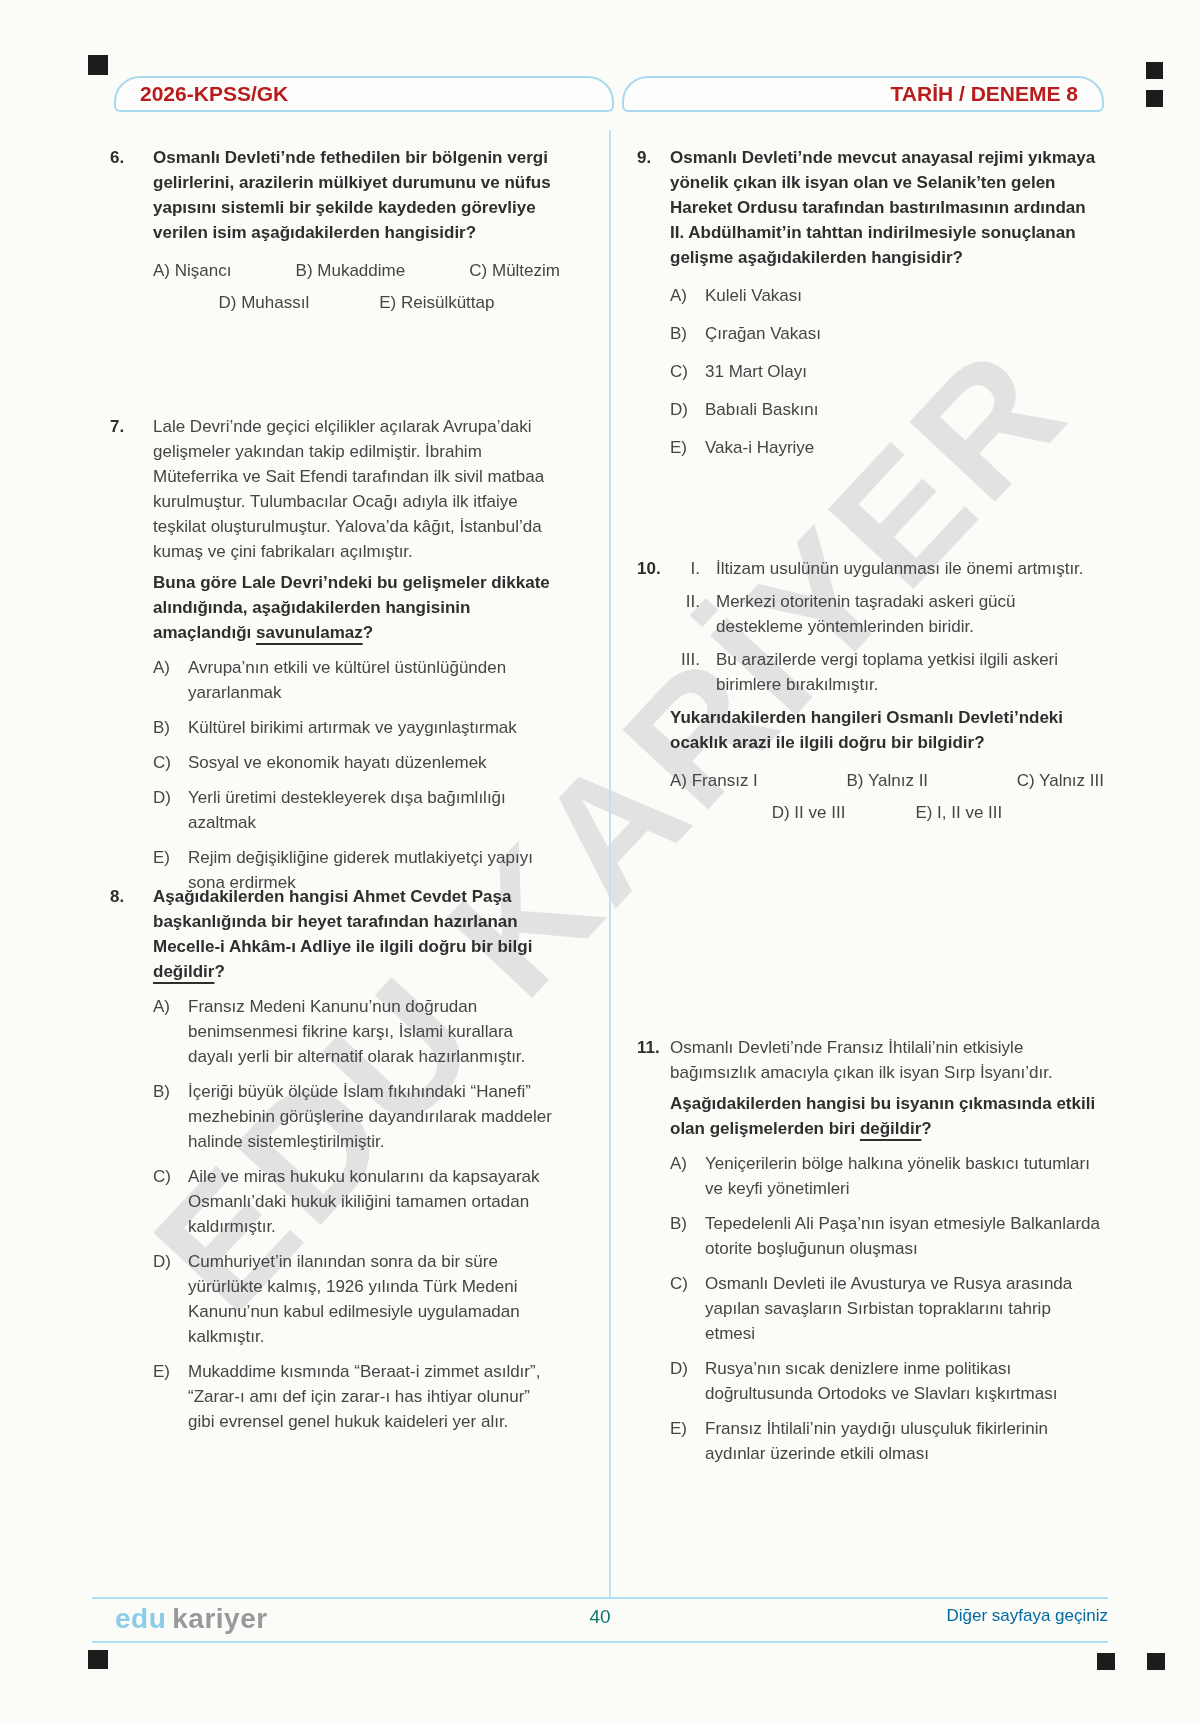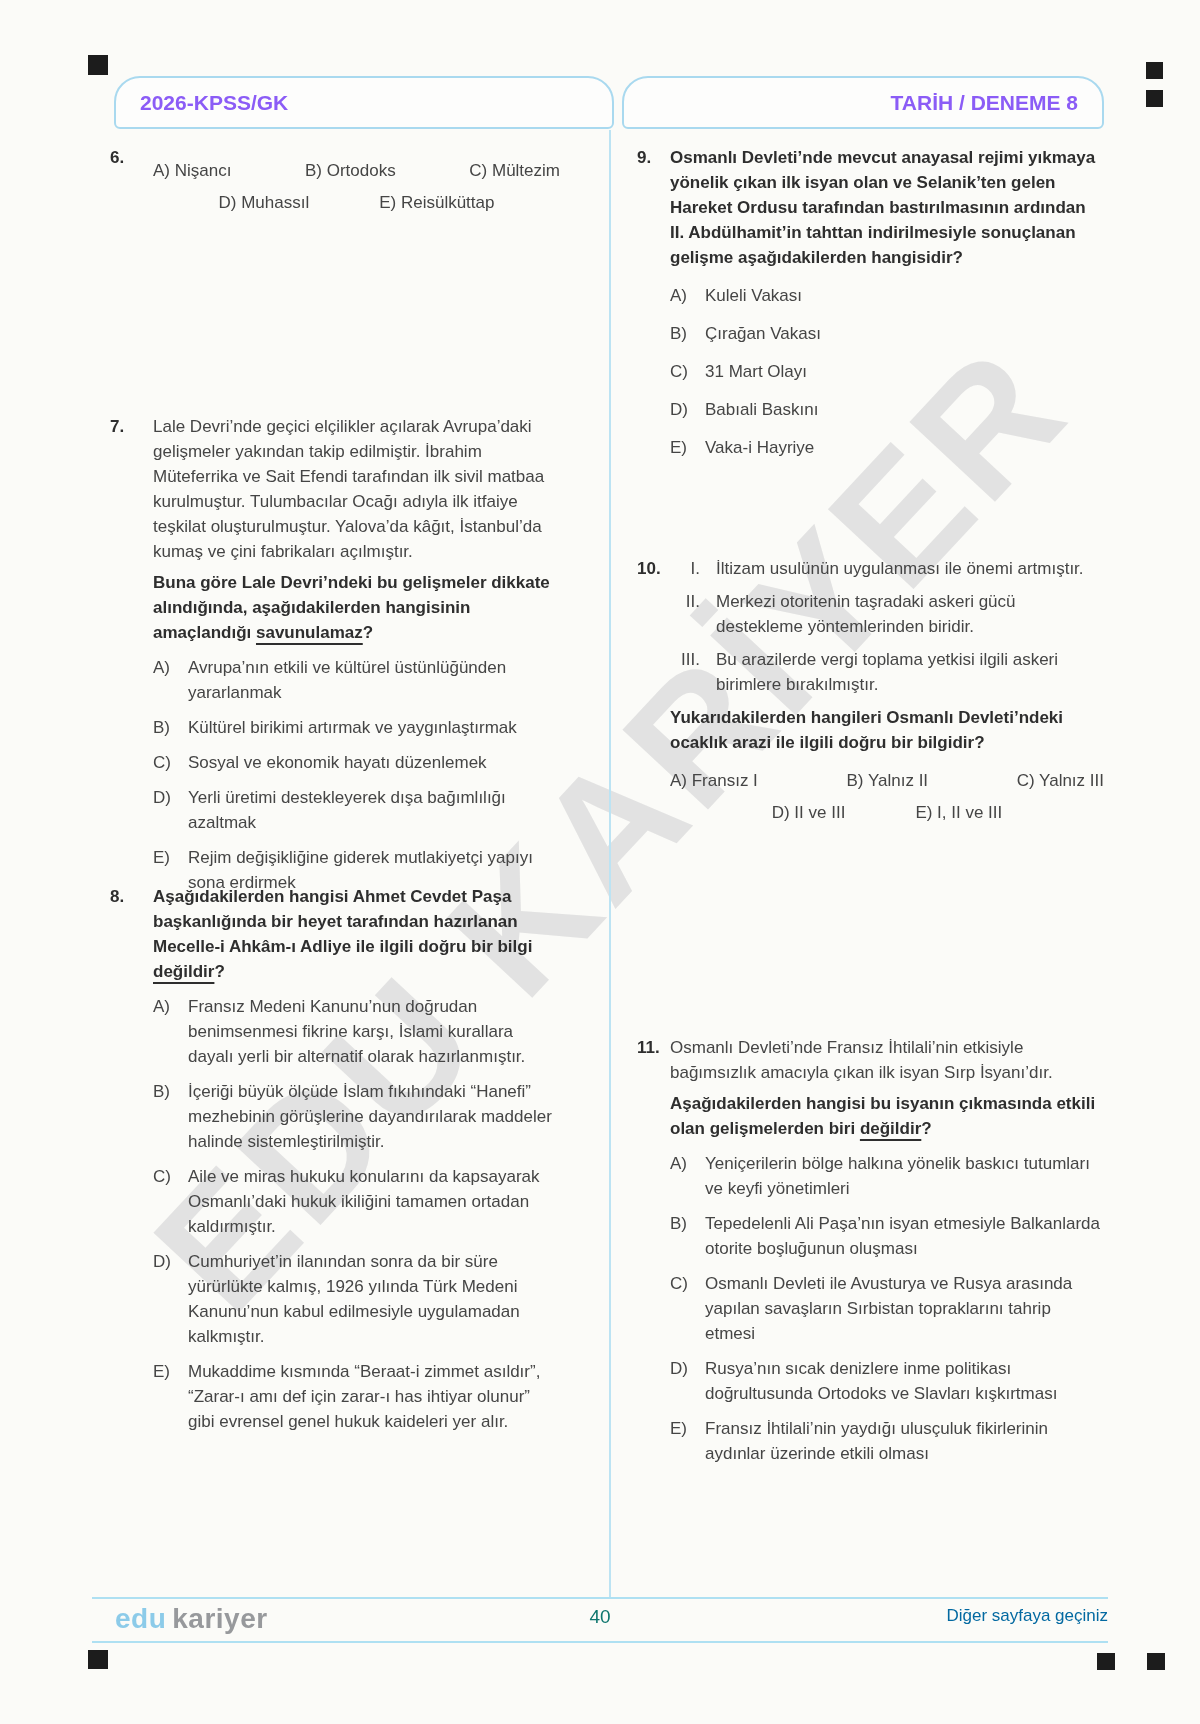--- a/index.html
+++ b/index.html
@@ -13,24 +13,24 @@
   .reg { position:absolute; background:#1c1c1c; z-index:3; }
   .reg.tl { left:88px;  top:55px;  width:20px; height:20px; }
   .reg.tr1{ left:1146px;top:62px;  width:17px; height:17px; }
   .reg.tr2{ left:1146px;top:90px;  width:17px; height:17px; }
   .reg.bl { left:88px;  top:1650px;width:20px; height:19px; }
   .reg.br1{ left:1097px;top:1653px;width:18px; height:17px; }
   .reg.br2{ left:1147px;top:1653px;width:18px; height:17px; }
 
   
   .hdr-box {
-    position:absolute; top:76px; height:53px; box-sizing:border-box;
+    position:absolute; top:76px; height:36px; box-sizing:border-box;
     border:2px solid #a9d9ef; border-radius:26px 26px 6px 6px;
     background:#fdfdfc; display:flex; align-items:center;
-    font-size:21px; font-weight:bold; color:#8b5cf6; z-index:2;
+    font-size:21px; font-weight:bold; color:#b91c1c; z-index:2;
   }
   .hdr-left  { left:114px; width:500px; padding-left:24px; }
   .hdr-right { left:622px; width:482px; justify-content:flex-end; padding-right:24px; }
 
   .divider { position:absolute; left:609px; top:130px; width:2px; height:1467px; background:#bce3f3; z-index:1; }
 
   
   .watermark {
     position:absolute; left:-140px; top:730px; width:1500px; text-align:center;
     transform:rotate(-47deg); font-size:170px; font-weight:bold; letter-spacing:6px;
@@ -94,23 +94,26 @@
   <div class="hdr-box hdr-left">2026-KPSS/GK</div>
   <div class="hdr-box hdr-right">TARİH / DENEME 8</div>
 
   <div class="divider"></div>
 
   <div class="col col-left">
 
     <div class="q" id="q6">
       <span class="qnum">6.</span>
       <div class="qbody">
+        <div class="stem">
+          <span>Osmanlı Devleti’nde fethedilen bir bölgenin vergi gelirlerini, arazilerin mülkiyet durumunu ve nüfus yapısını sistemli bir şekilde kaydeden görevliye verilen isim aşağıdakilerden hangisidir?</span>
+        </div>
         <div class="opt-row1">
           <span>A) Nişancı</span>
-          <span>B) Ortodoks</span>
+          <span>B) Mukaddime</span>
           <span>C) Mültezim</span>
         </div>
         <div class="opt-row2">
           <span>D) Muhassıl</span>
           <span>E) Reisülküttap</span>
         </div>
       </div>
     </div>
 
     <div class="q" id="q7">

